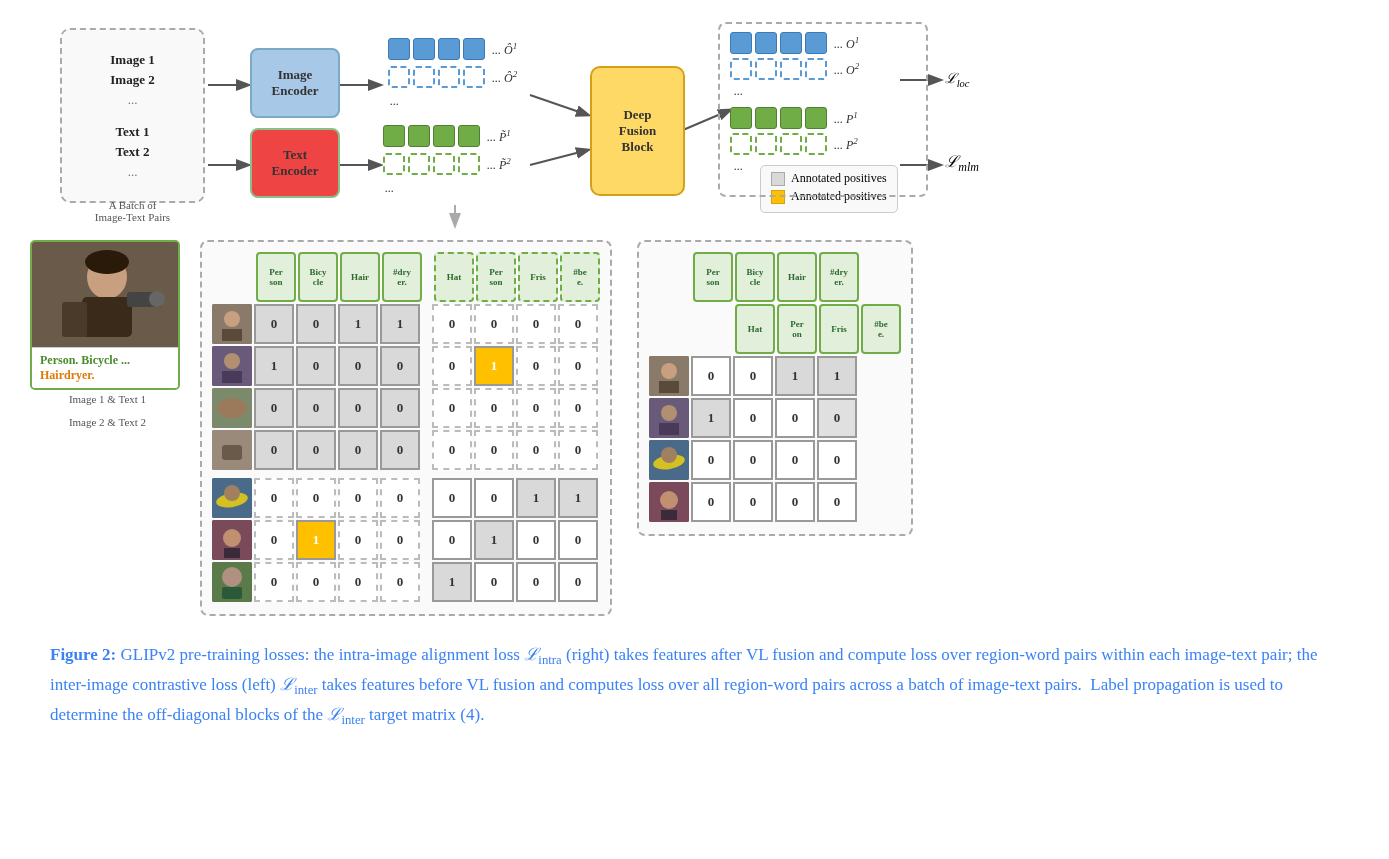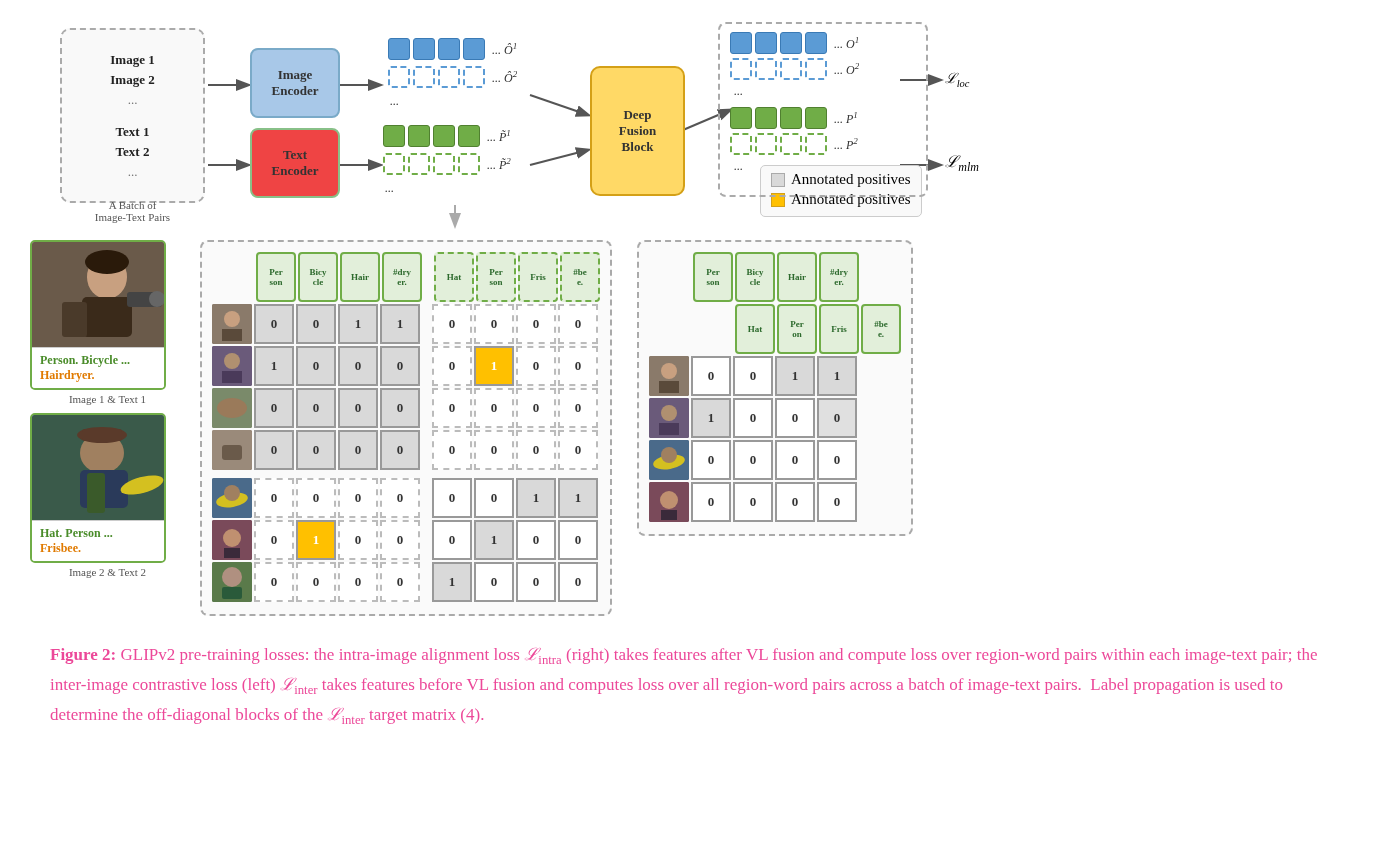--- a/index.html
+++ b/index.html
@@ -126,21 +126,21 @@
       padding: 8px;
     }
 
     
     .legend-box {
       position: absolute;
       border: 1px solid #ccc;
       background: #f9f9f9;
       padding: 5px 10px;
       border-radius: 5px;
-      font-size: 15px;
+      font-size: 12px;
     }
     .legend-item {
       display: flex;
       align-items: center;
       gap: 6px;
       margin-bottom: 3px;
     }
     .legend-sq {
       width: 14px; height: 14px;
     }
@@ -157,21 +157,21 @@
     .images-panel {
       display: flex;
       flex-direction: column;
       gap: 8px;
       min-width: 155px;
     }
     .image-box {
       border: 2px solid #70ad47;
       border-radius: 5px;
       overflow: hidden;
-      width: 136px;
+      width: 150px;
     }
     .image-photo {
       width: 150px;
       height: 105px;
       background: #888;
       position: relative;
       overflow: hidden;
     }
     .image-caption {
       background: white;
@@ -253,21 +253,21 @@
       margin-top: 5px;
       color: #444;
     }
 
     
     .figure-caption {
       margin-top: 25px;
       padding: 0 20px;
       font-size: 17px;
       line-height: 1.6;
-      color: #ec4899;
+      color: #3b82f6;
     }
 
     
     .photo-woman {
       background: linear-gradient(135deg, #7a6a5a 20%, #5a4a3a 40%, #4a3a2a 60%, #6a5a4a 80%);
     }
     .photo-man {
       background: linear-gradient(135deg, #3a5a7a 20%, #2a3a5a 40%, #5a7a3a 60%, #7a5a3a 80%);
     }
     .photo-small-1 { background: linear-gradient(135deg, #8a7a6a, #5a4a3a); }
@@ -470,39 +470,20 @@
           </div>
           <div class="image-caption">
             <span class="caption-green">Person. Bicycle ...</span><br>
             <span class="caption-orange">Hairdryer.</span>
           </div>
         </div>
         <div class="image-pair-label">Image 1 &amp; Text 1</div>
       </div>
 
       <div>
-        <div class="image-box">
-          <div class="image-photo photo-man">
-            <svg width="150" height="105" viewBox="0 0 150 105">
-              <rect width="150" height="105" fill="#3a5a4a"></rect>
-              <ellipse cx="70" cy="38" rx="22" ry="20" fill="#a08060"></ellipse>
-              <rect x="48" y="55" width="48" height="38" fill="#2a3a5a" rx="5"></rect>
-
-              <ellipse cx="70" cy="20" rx="25" ry="8" fill="#5a3a2a"></ellipse>
-              <rect x="50" y="14" width="40" height="12" fill="#5a3a2a" rx="3"></rect>
-
-              <ellipse cx="110" cy="70" rx="22" ry="8" fill="#d4c020" transform="rotate(-15,110,70)"></ellipse>
-              <rect x="55" y="58" width="18" height="40" fill="#3a5a2a" rx="3"></rect>
-            </svg>
-          </div>
-          <div class="image-caption">
-            <span class="caption-green">Hat. Person ...</span><br>
-            <span class="caption-orange">Frisbee.</span>
-          </div>
-        </div>
         <div class="image-pair-label">Image 2 &amp; Text 2</div>
       </div>
     </div>
 
     <div class="matrix-container">
 
       <div style="display:flex;gap:2px;margin-bottom:2px;">
         <div style="width:42px;"></div>
 
         <div class="header-cell">Per<br>son</div>

